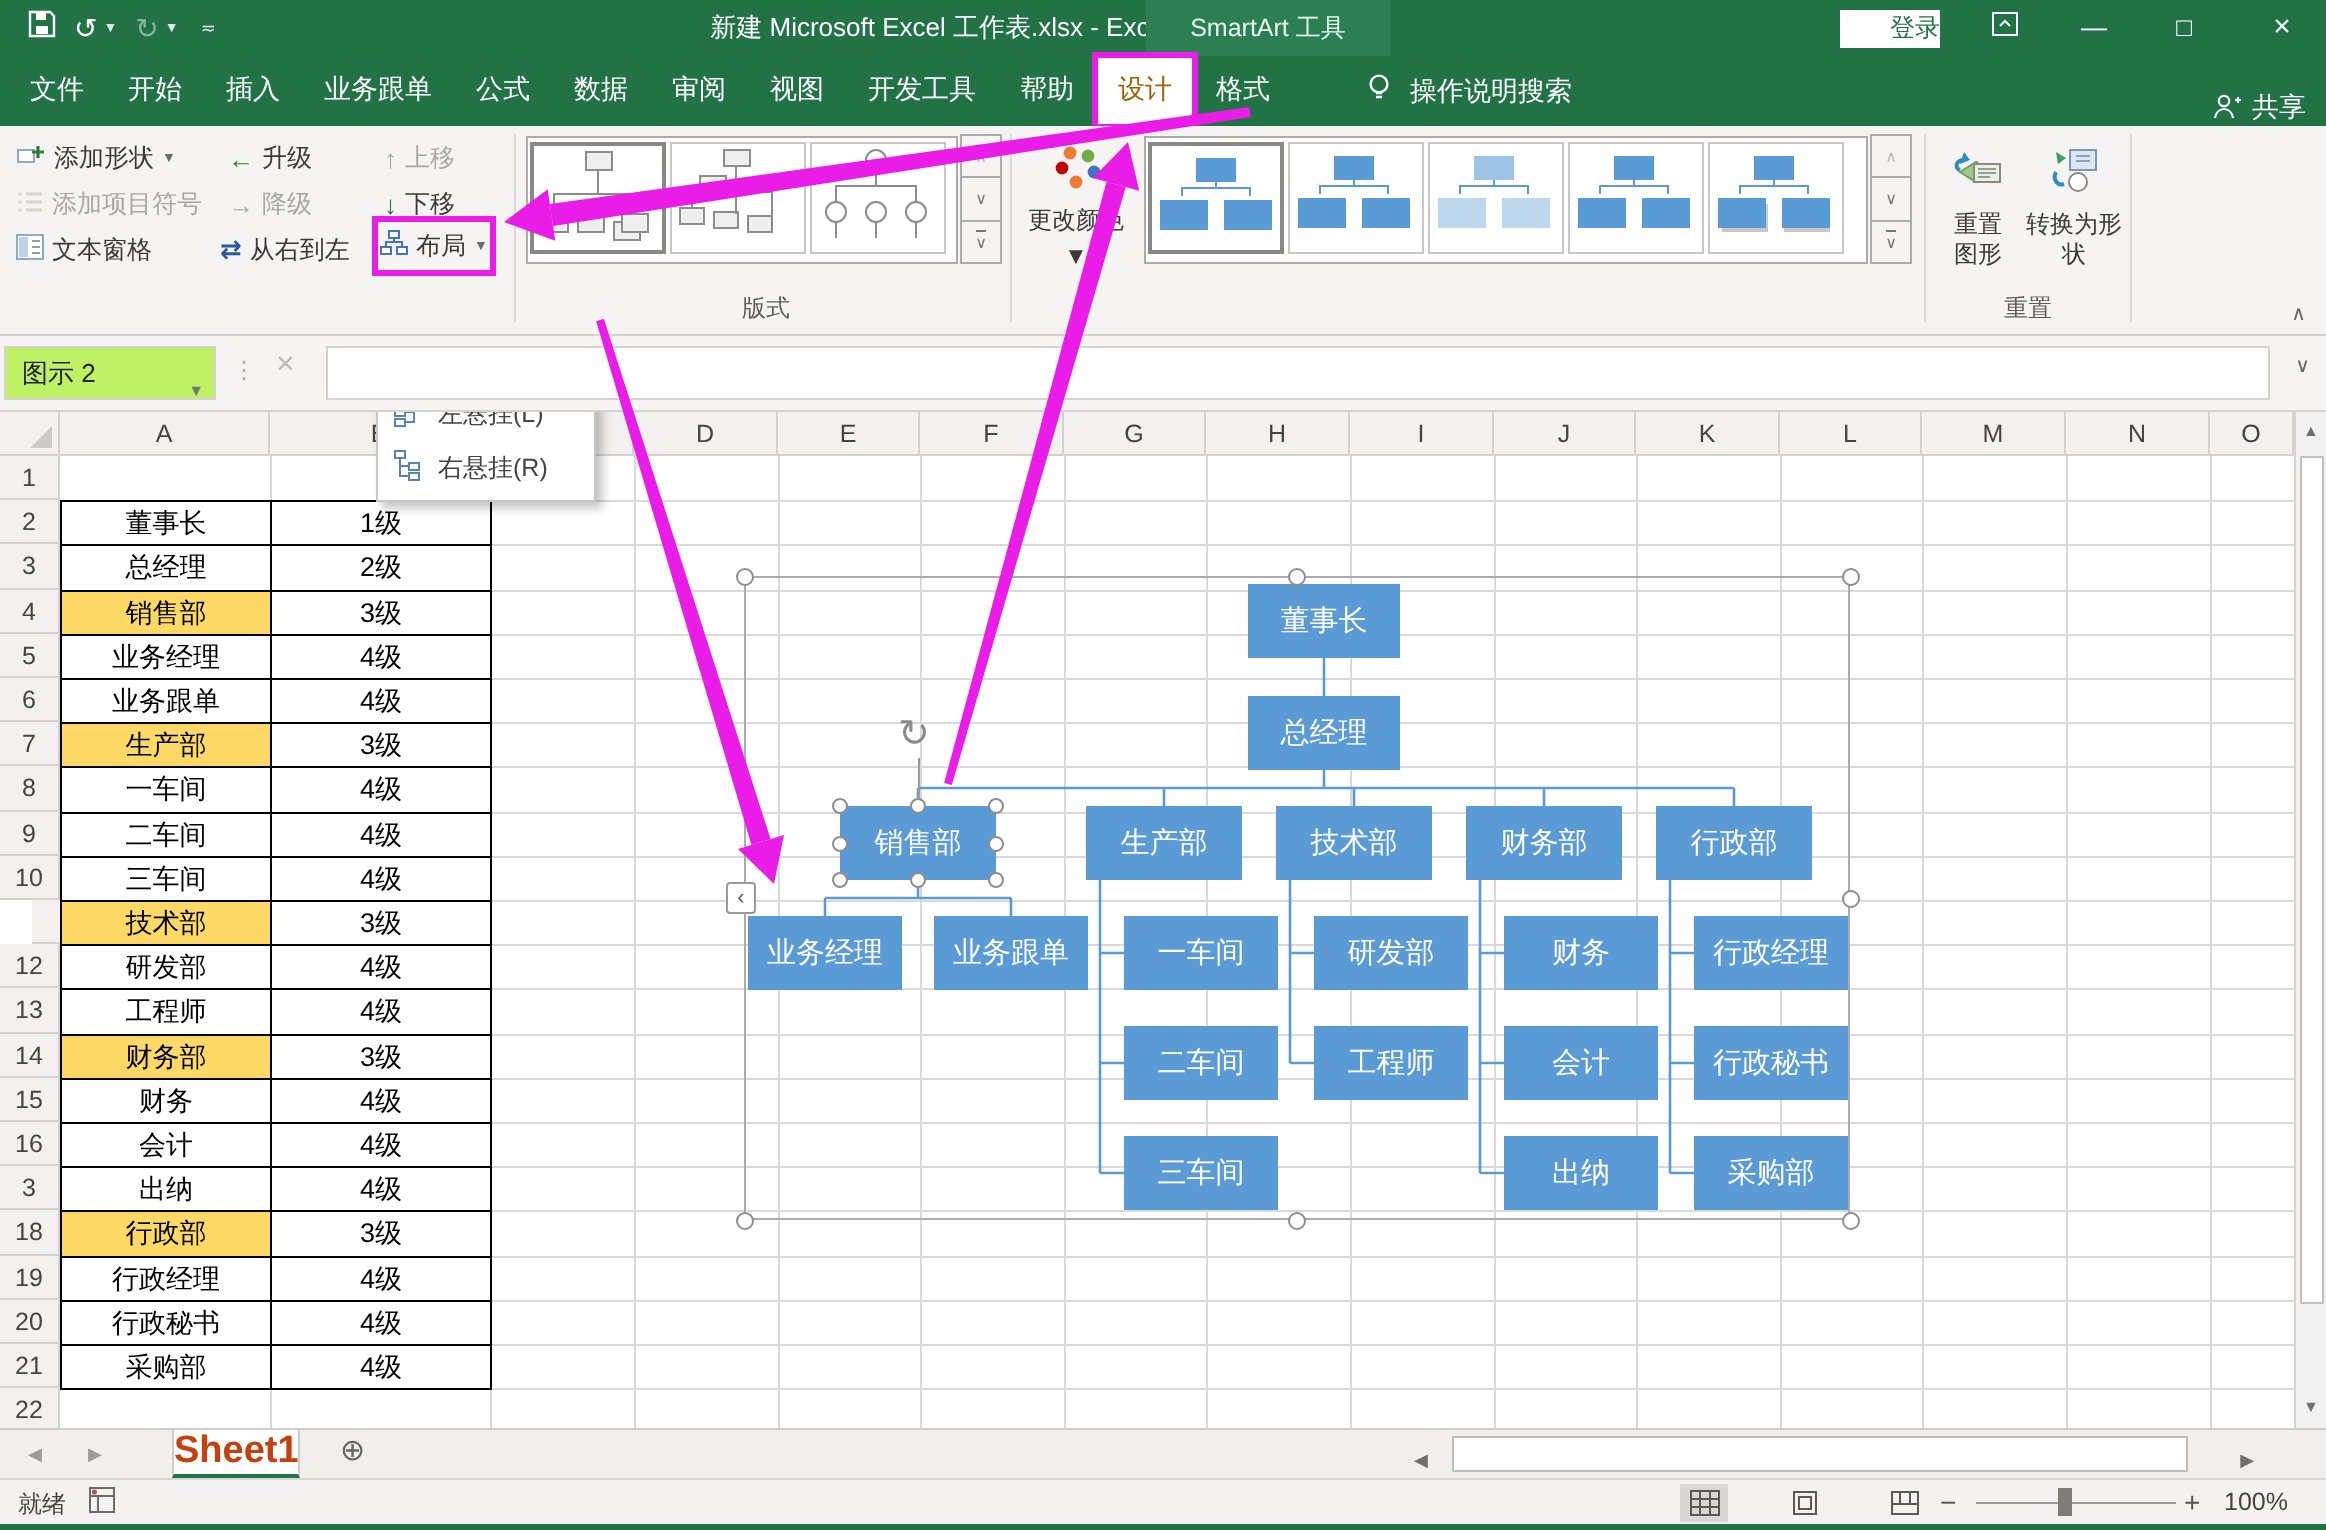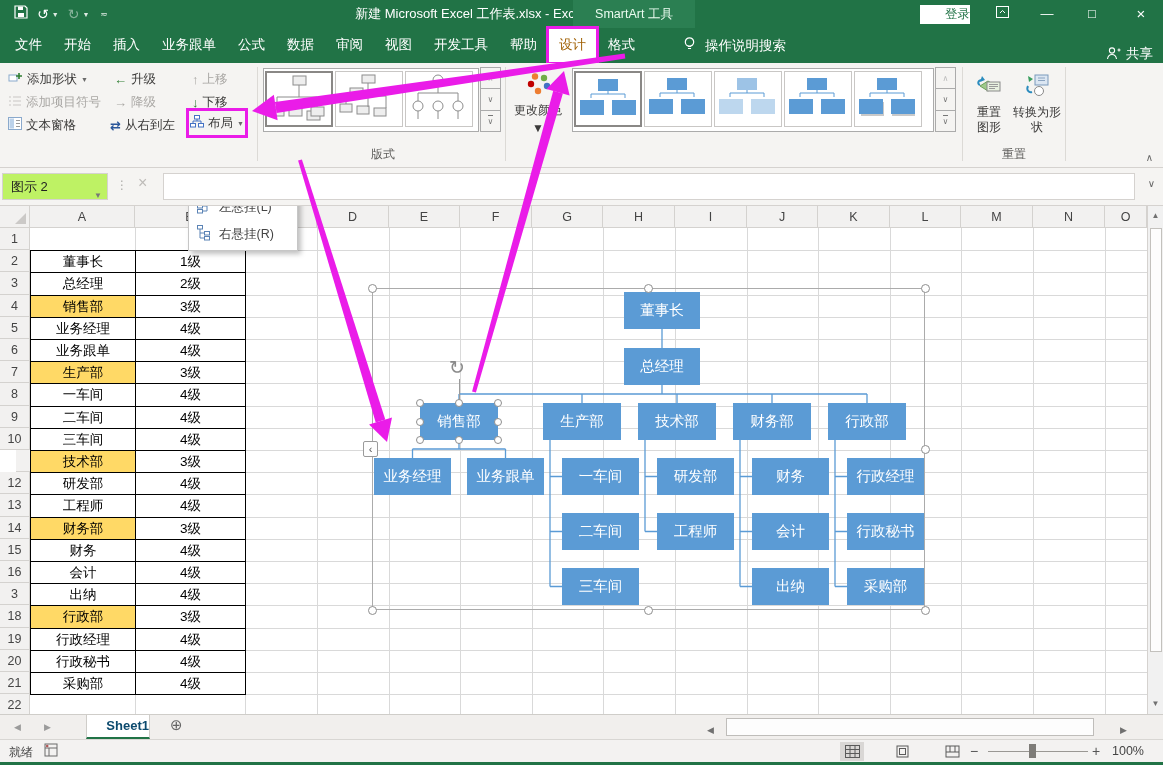--- a/index.html
+++ b/index.html
@@ -91,22 +91,22 @@
 
   
   .vscroll{position:absolute;left:1147px;top:206px;width:16px;height:508px;background:#f1f1f1;border-left:1px solid #d5d2cf;}
   .sarrow{color:#707070;font-size:8px;text-align:center;}
   .vthumb{position:absolute;left:2px;width:12px;background:#fdfdfd;border:1px solid #c3c1bd;}
 
   
   .tabbar{position:absolute;left:0;top:714px;width:100%;height:25px;background:#f1efed;border-top:1px solid #cfcdc9;}
   .navarr{position:absolute;top:0;height:25px;line-height:25px;color:#9b9b9b;font-size:9px;}
   .sheettab{position:absolute;left:86px;top:0;width:64px;height:24px;background:#fff;border-right:1px solid #cfcdc9;
-            border-left:1px solid #cfcdc9;border-bottom:2px solid #217346;color:#0c4a6e;font-weight:bold;
-            font-size:13px;text-align:right;line-height:22px;}
+            border-left:1px solid #cfcdc9;border-bottom:2px solid #217346;color:#c2410c;font-weight:bold;
+            font-size:19px;text-align:right;line-height:22px;}
   .addsheet{position:absolute;left:170px;top:1px;color:#666;font-size:15px;}
   .hscroll{position:absolute;left:705px;top:3px;width:440px;height:19px;}
   .hthumb{position:absolute;left:21px;top:0;width:368px;height:18px;background:#fdfdfd;border:1px solid #bfbdba;}
 
   
   .statusbar{position:absolute;left:0;top:739px;width:100%;height:23px;background:#f3f2f1;border-top:1px solid #d8d6d3;
              font-size:12px;color:#444;}
   .greenstrip{position:absolute;left:0;top:762px;width:100%;height:3px;background:#217346;}
   .viewbtn{position:absolute;top:2px;width:24px;height:19px;display:flex;align-items:center;justify-content:center;}
   .viewbtn.sel{background:#d9d7d5;}

